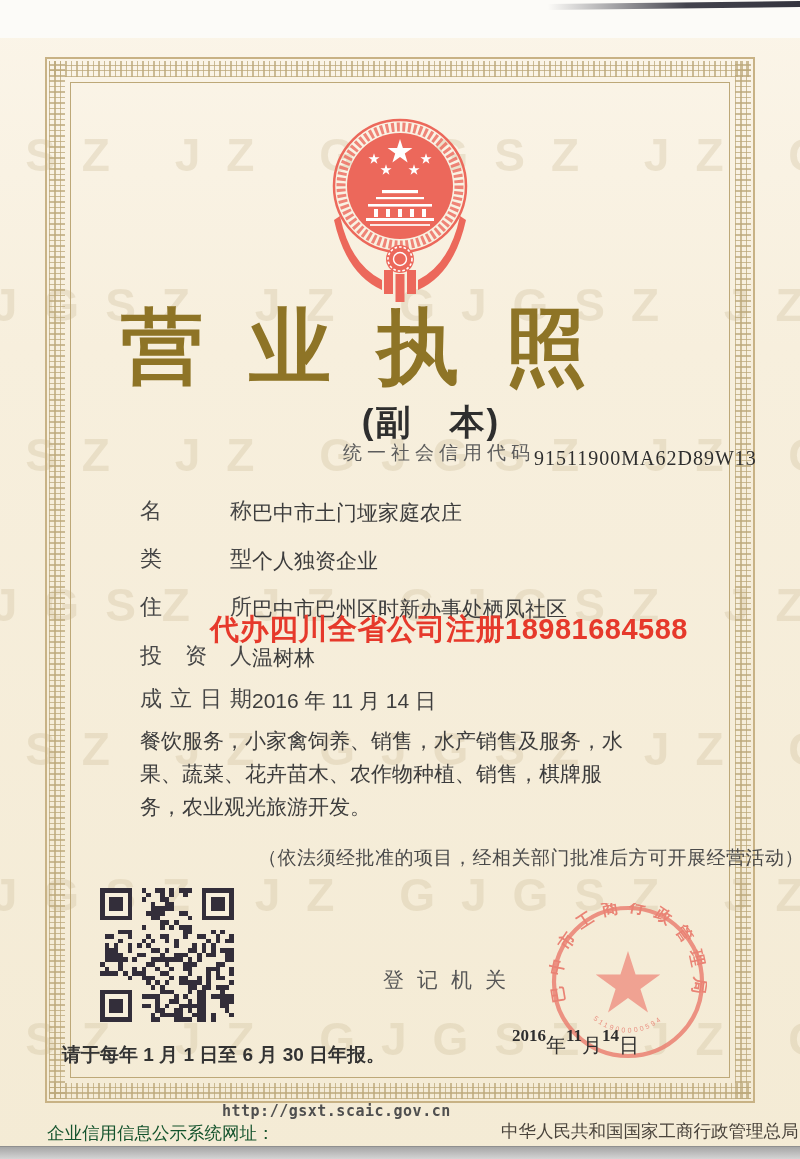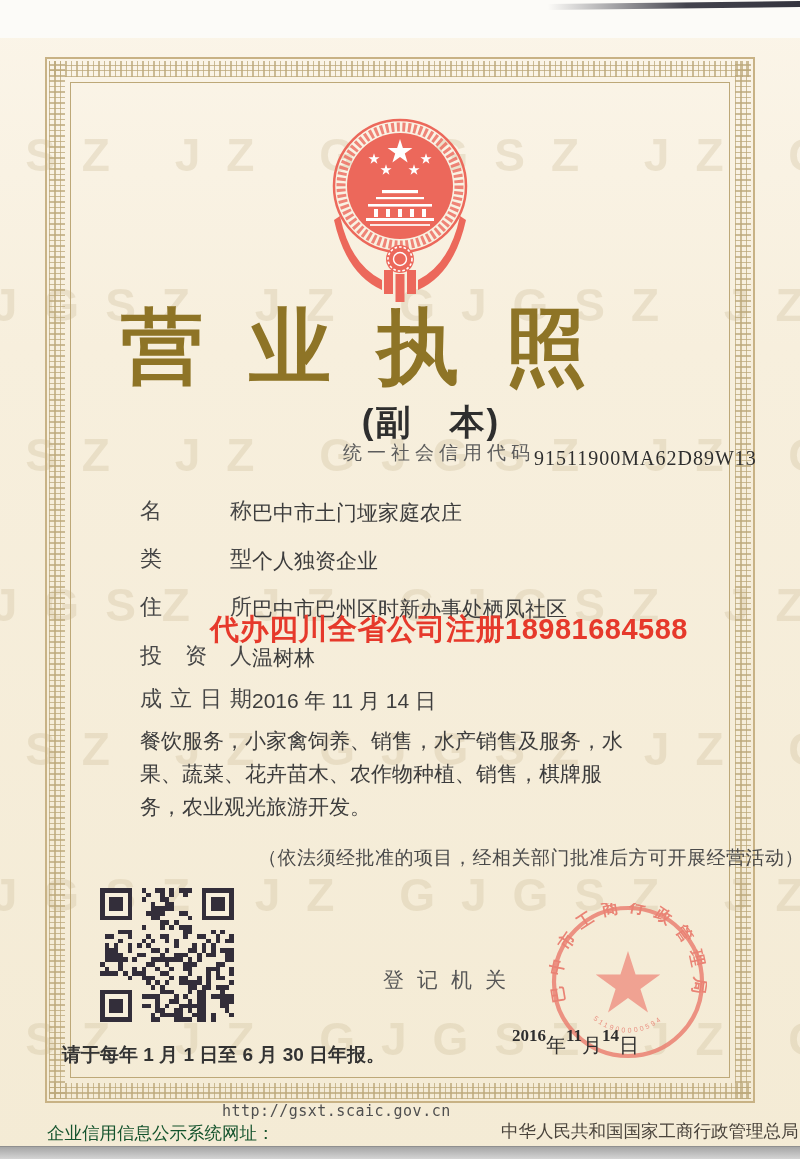--- a/index.html
+++ b/index.html
@@ -70,21 +70,21 @@
 
   .reg-date{left:512px;top:1026px;width:186px;display:flex;justify-content:flex-start;
     align-items:flex-start;z-index:5;color:#2f2f2f;}
   .reg-date .num{font-family:"Liberation Serif",serif;font-size:17px;font-weight:700;}
   .reg-date .unit{font-size:20px;transform:translateY(6px);}
 
   .notes{left:62px;top:1040px;width:655px;font-size:19px;line-height:30px;
     color:#333;z-index:4;font-weight:700;}
   .notes .n1{white-space:nowrap;}
 
-  .url{left:222px;top:1102px;font-family:"DejaVu Sans Mono",monospace;font-weight:400;
+  .url{left:222px;top:1102px;font-family:"DejaVu Sans Mono",monospace;font-weight:700;
     font-size:15px;color:#4f4f4f;letter-spacing:0.5px;z-index:4;}
   .site-label{left:47px;top:1121px;font-size:17.5px;color:#14532d;z-index:4;}
   .supervisor{left:501px;top:1119px;font-size:17.5px;color:#4a443c;z-index:4;}
 </style>
 </head>
 <body>
 
 <div class="abs wm" style="top:128px">GJGSZ JZ GJGSZ JZ GJGSZ JZ</div>
 <div class="abs wm" style="top:278px">GJGSZ JZ GJGSZ JZ GJGSZ JZ</div>
 <div class="abs wm" style="top:428px">GJGSZ JZ GJGSZ JZ GJGSZ JZ</div>

